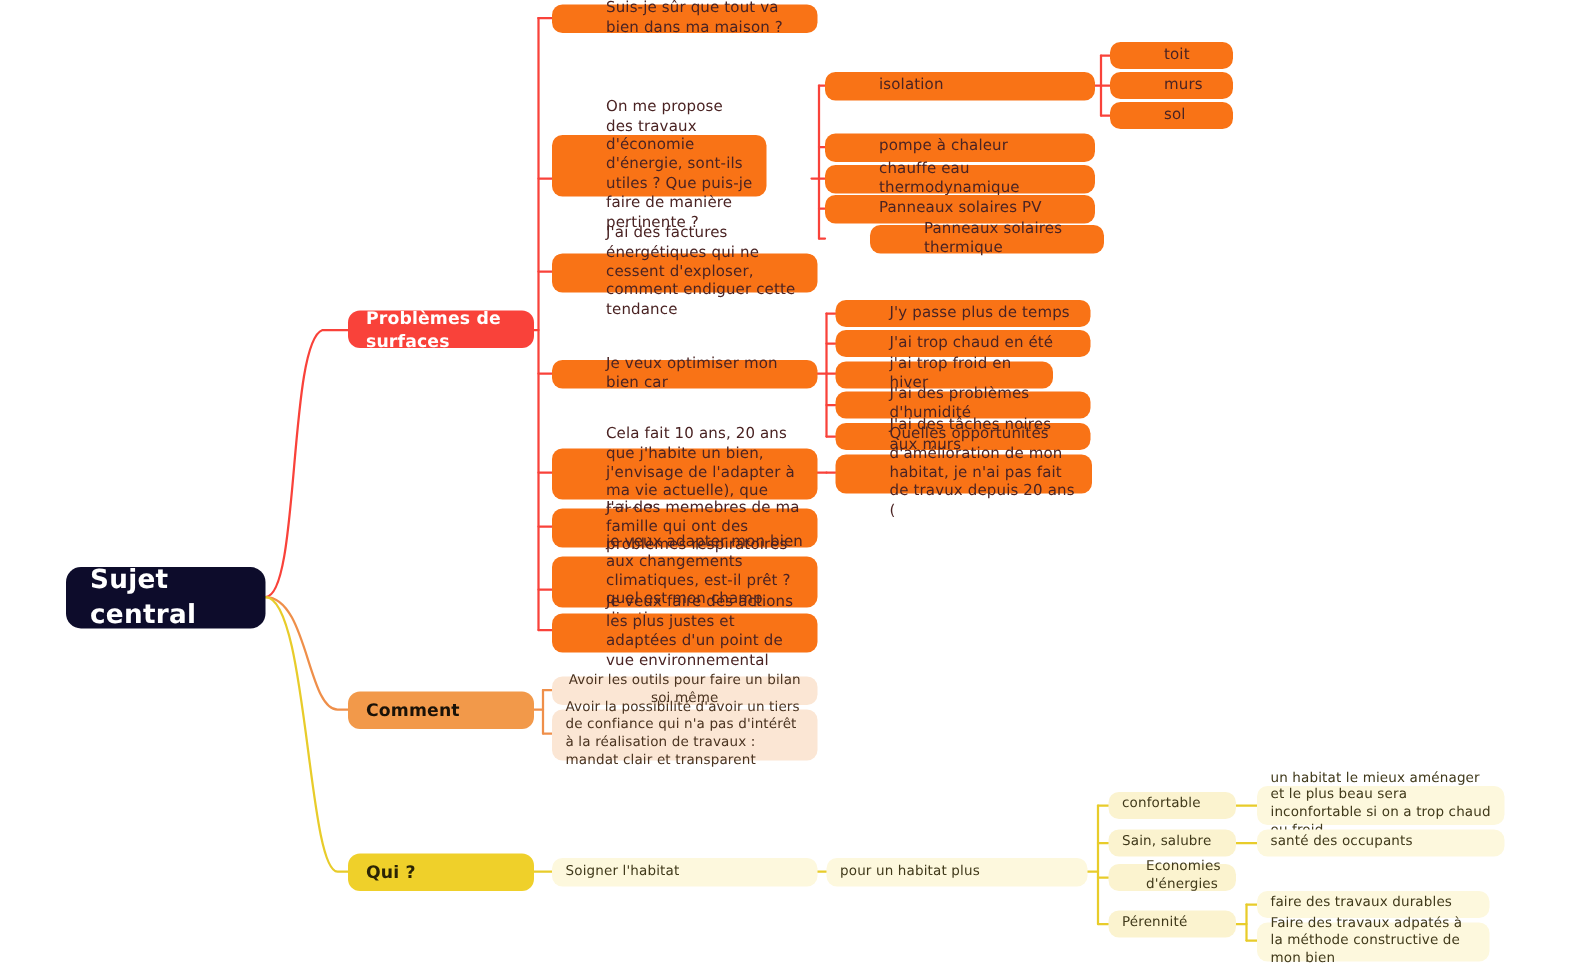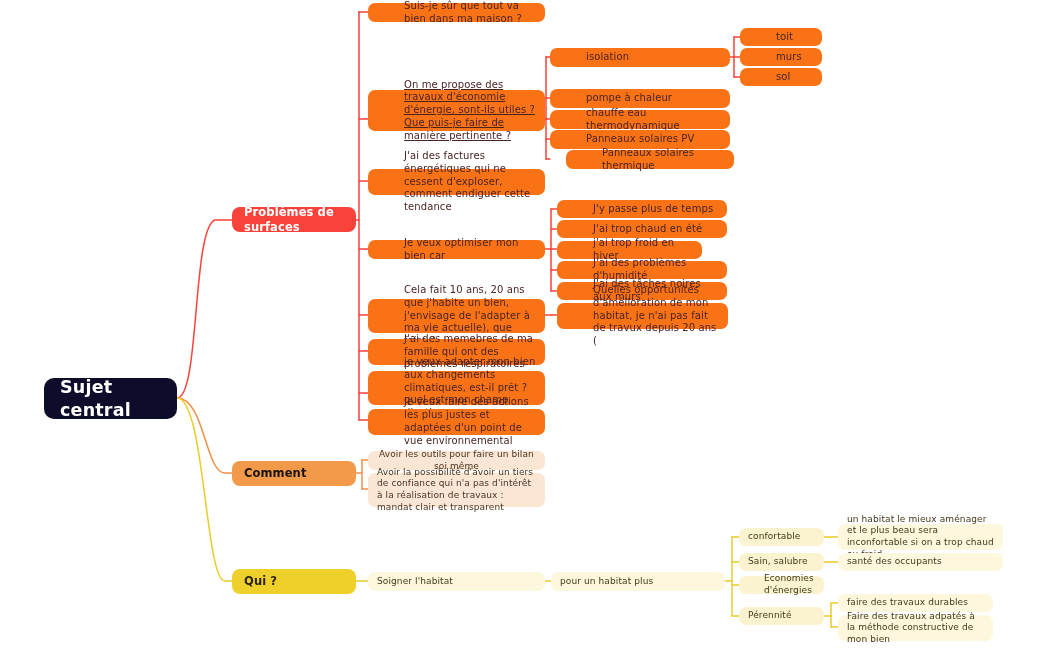--- a/index.html
+++ b/index.html
@@ -164,21 +164,21 @@
   </div>
 
   <div class="node lvl1 red" style="left:232px; top:207px; width:124px; height:25px;">
     <span class="txt">Problèmes de surfaces</span>
   </div>
 
   <div class="node pink" style="left:368px; top:3px; width:177px; height:19px;">
     <span class="txt">Suis-je sûr que tout va bien dans ma maison ?</span>
   </div>
 
-  <div class="node pink" style="left:368px; top:90px; width:177px; height:41px;text-decoration:underline;">
+  <div class="node pink" style="left:368px; top:90px; width:143px; height:41px;">
     <span class="txt">On me propose des travaux d'économie d'énergie, sont-ils utiles ? Que puis-je faire de manière pertinente ?</span>
   </div>
 
   <div class="node pink" style="left:550px; top:48px; width:180px; height:19px;">
     <span class="txt">isolation</span>
   </div>
   <div class="node pink" style="left:740px; top:28px; width:82px; height:18px;">
     <span class="txt">toit</span>
   </div>
   <div class="node pink" style="left:740px; top:48px; width:82px; height:18px;">
@@ -190,21 +190,21 @@
 
   <div class="node pink" style="left:550px; top:89px; width:180px; height:19px;">
     <span class="txt">pompe à chaleur</span>
   </div>
   <div class="node pink" style="left:550px; top:110px; width:180px; height:19px;">
     <span class="txt">chauffe eau thermodynamique</span>
   </div>
   <div class="node pink" style="left:550px; top:130px; width:180px; height:19px;">
     <span class="txt">Panneaux solaires PV</span>
   </div>
-  <div class="node pink" style="left:566px; top:150px; width:168px; height:19px;justify-content:flex-end;">
+  <div class="node pink" style="left:580px; top:150px; width:156px; height:19px;justify-content:flex-end;">
     <span class="txt">Panneaux solaires thermique</span>
   </div>
 
   <div class="node pink" style="left:368px; top:169px; width:177px; height:26px;">
     <span class="txt">J'ai des factures énergétiques qui ne cessent d'exploser, comment endiguer cette tendance</span>
   </div>
 
   <div class="node pink" style="left:368px; top:240px; width:177px; height:19px;">
     <span class="txt">Je veux optimiser mon bien car</span>
   </div>

